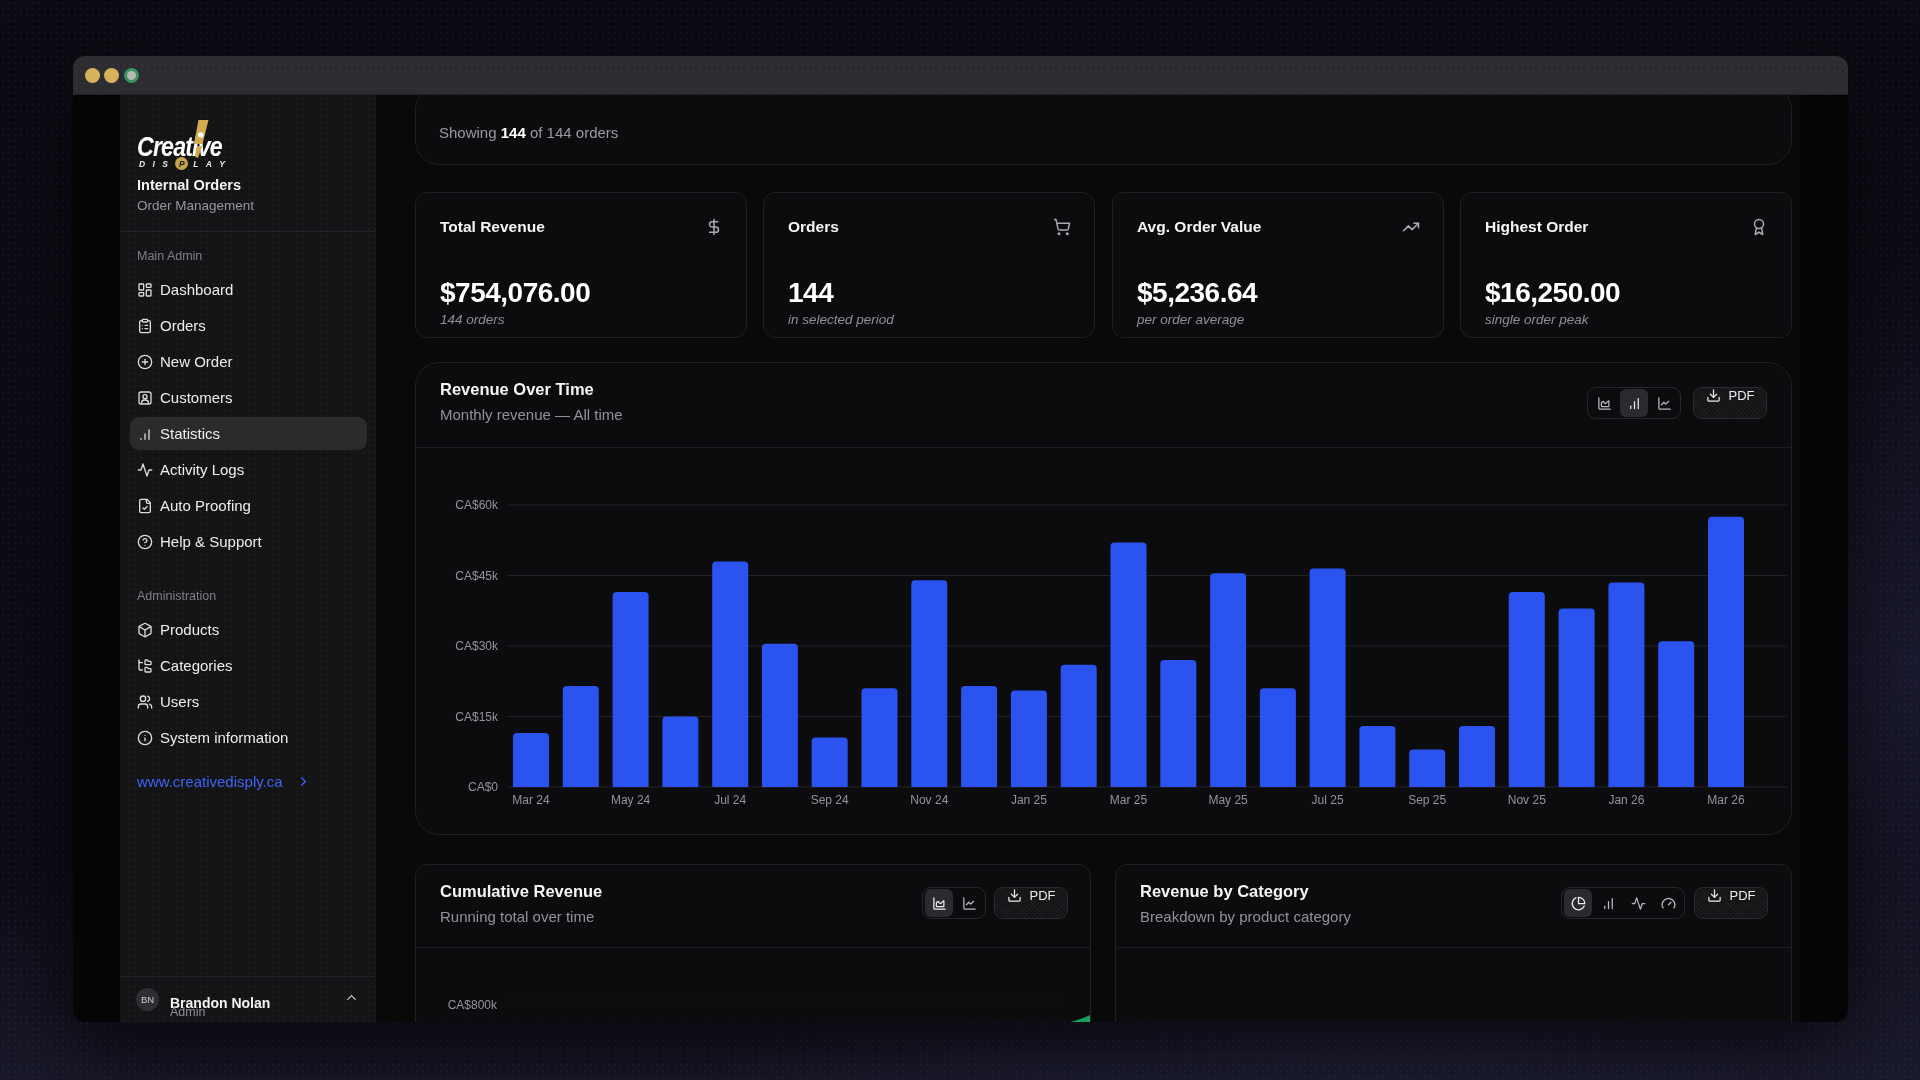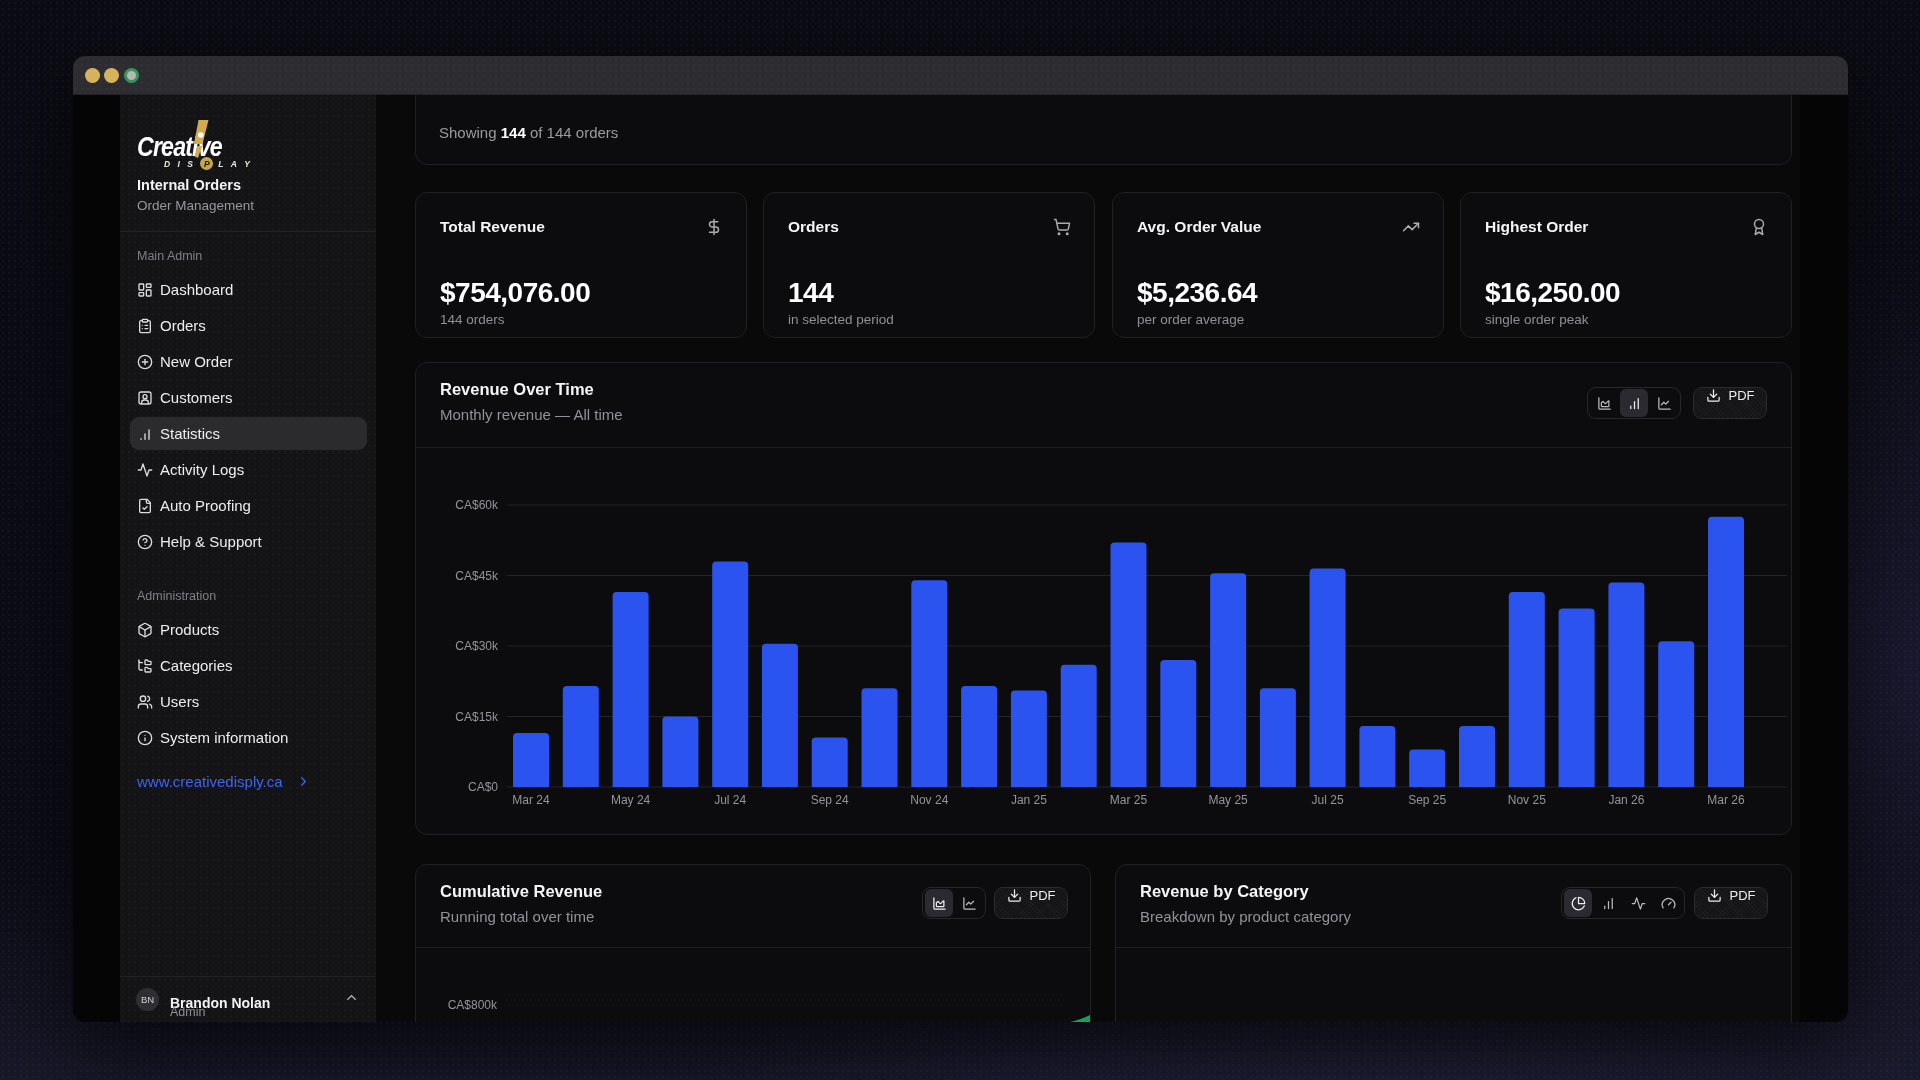--- a/index.html
+++ b/index.html
@@ -32,21 +32,21 @@
   background:#09090a; overflow:hidden; }
 
 .sb { position:absolute; left:0; top:0; width:277px; height:927px; background:#141416;
   border-right:1px solid #232327; }
 .sb:before { content:""; position:absolute; inset:0;
   background-image:radial-gradient(rgba(255,255,255,0.030) 1px, transparent 1.3px);
   background-size:6px 6px; }
 .logo { position:absolute; left:17px; top:37px; color:#fff; font-style:italic;
   font-weight:bold; font-size:27px; letter-spacing:-1px; transform:scaleX(0.86); transform-origin:left top; }
 .bolt { position:absolute; left:72px; top:25px; }
-.disp { position:absolute; left:44px; top:61px; white-space:nowrap; color:#eceadf;
+.disp { position:absolute; left:19px; top:61px; white-space:nowrap; color:#eceadf;
   font-size:8.5px; font-weight:bold; font-style:italic; letter-spacing:2.5px;
   display:flex; align-items:center; height:15px; }
 .pc { display:inline-flex; flex:none; width:13px; height:13px; border-radius:50%; background:#c7a64b;
   color:#1a1a14; align-items:center; justify-content:center; font-size:8.5px;
   letter-spacing:0; font-style:italic; }
 .apptitle { position:absolute; left:17px; top:82px; color:#f4f4f6; font-size:14.5px; font-weight:bold; }
 .appsub { position:absolute; left:17px; top:103px; color:#97979e; font-size:13.5px; }
 .sbdiv { position:absolute; left:0; top:136px; width:255px; border-top:1px solid #232327; }
 .mlabel { position:absolute; left:17px; color:#7f7f88; font-size:12.5px; }
 .mitem { position:absolute; left:10px; width:237px; height:33px; border-radius:9px;
@@ -61,31 +61,31 @@
   border-top:1px solid #232327; }
 .uav { position:absolute; left:16px; top:11px; width:23px; height:23px; border-radius:50%;
   background:#2e2e33; color:#cfcfd4; font-size:9.5px; display:flex; align-items:center;
   justify-content:center; }
 .uname { position:absolute; left:50px; top:10px; color:#f2f2f4; font-size:14px; font-weight:600;margin-top:8px; }
 .urole { position:absolute; left:50px; top:28px; color:#8f8f96; font-size:12.5px; }
 .uchev { position:absolute; right:16px; top:13px; color:#c9c9ce; }
 
 .main { position:absolute; left:256px; top:0; width:1424px; height:927px; background:#09090a; }
 .lay { position:absolute; left:16px; top:0; width:1680px; height:927px;margin-top:16px; }
-.card { position:absolute; background:#0c0c0e; border:1px solid #202025; border-radius:12px; }
+.card { position:absolute; background:#0c0c0e; border:1px solid #202025; border-radius:24px; }
 .topcard { left:279px; top:-26px; width:1377px; height:80px; }
 .showing { position:absolute; left:303px; top:13px; font-size:15px; color:#9a9aa1; }
 .showing b { color:#ffffff; }
 
 .scard { position:absolute; top:81px; width:332px; height:146px; background:#0c0c0e;
   border:1px solid #202025; border-radius:12px; }
 .sctitle { position:absolute; left:24px; top:25px; color:#f5f5f7; font-size:15.5px; font-weight:600; }
 .scicon { position:absolute; right:23px; top:25px; color:#a9a9b0; }
 .scval { position:absolute; left:24px; top:84px; color:#ffffff; font-size:28px; font-weight:bold; letter-spacing:-0.5px; }
-.scsub { position:absolute; left:24px; top:119px; color:#8f8f96; font-size:13.5px; }
+.scsub { position:absolute; left:24px; top:119px; color:#8f8f96; font-size:13.5px;font-style:italic; }
 
 .chcard { left:279px; top:251px; width:1377px; height:473px; }
 .chhead { position:absolute; left:0; top:0; right:0; height:85px; border-bottom:1px solid #1e1e22; }
 .chtitle { position:absolute; left:24px; top:17px; color:#f5f5f7; font-size:16.5px; font-weight:bold; }
 .chsub { position:absolute; left:24px; top:43px; color:#92929a; font-size:15px; }
 .tgl { position:absolute; display:flex; align-items:center; gap:2px; height:32px;
   border:1px solid #27272c; border-radius:9px; padding:0 2px; }
 .tgl .cell { width:28px; height:28px; border-radius:6px; display:flex; align-items:center;
   justify-content:center; color:#b9b9c0; }
 .tgl .cell.on { background:#2a2a30; color:#eeeef0; }

